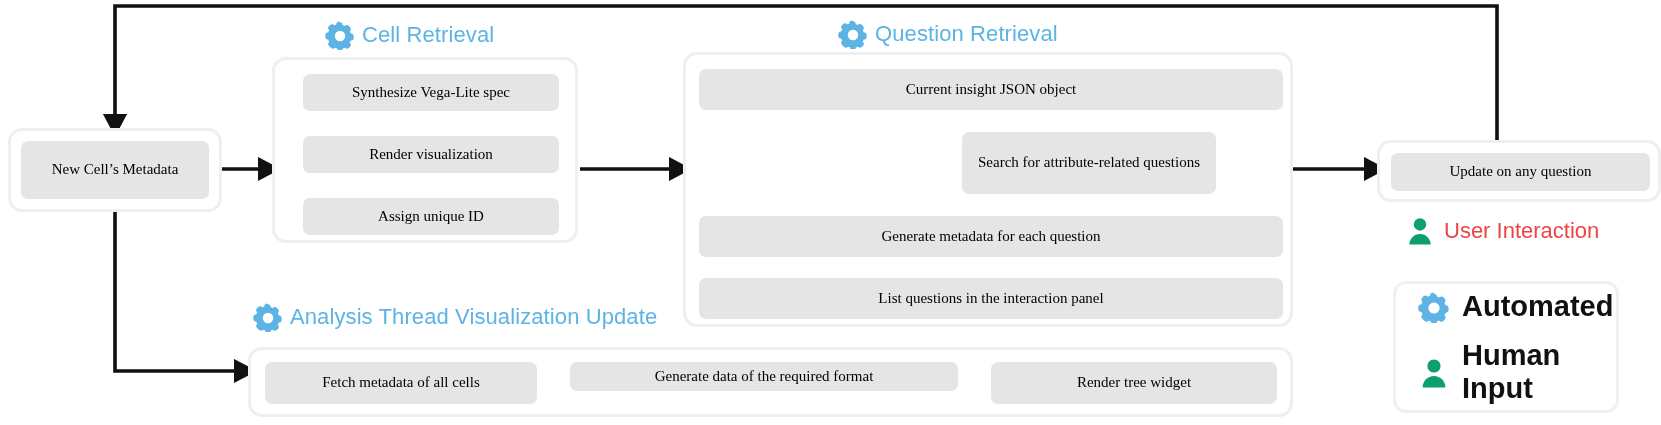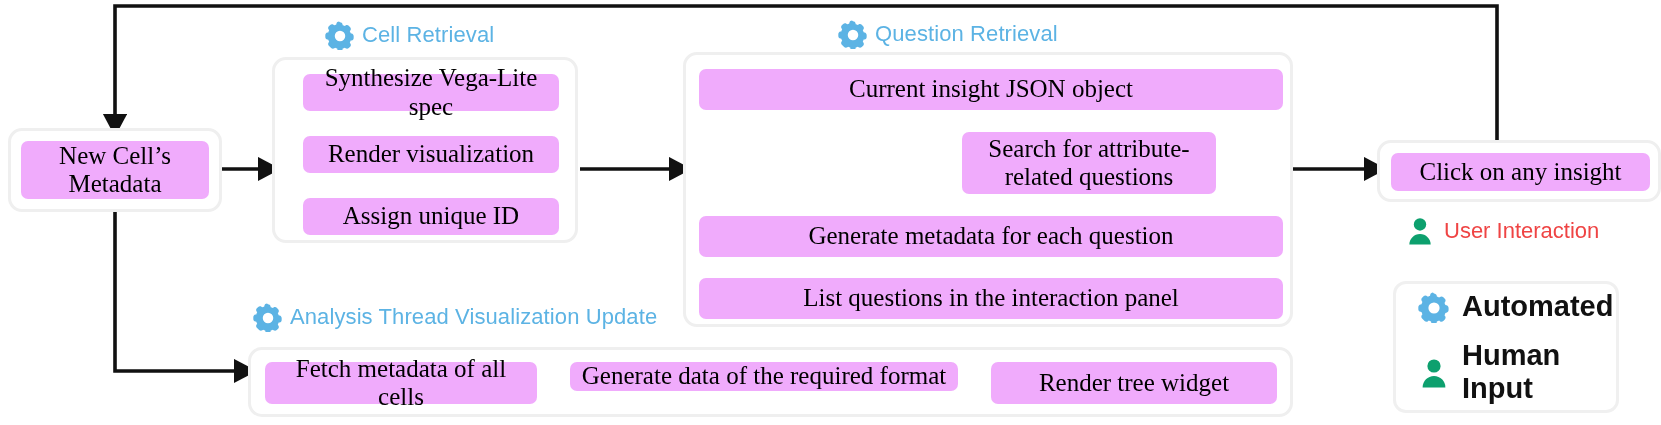--- a/index.html
+++ b/index.html
@@ -28,30 +28,30 @@
   
   .group-box {
     position: absolute;
     background: #ffffff;
     border: 3px solid #efefef;
     border-radius: 14px;
     box-sizing: border-box;
   }
   .cell {
     position: absolute;
-    background: #f0abfc;
+    background: #e5e5e5;
     border-radius: 7px;
     box-sizing: border-box;
     display: flex;
     align-items: center;
     justify-content: center;
     text-align: center;
     color: #000000;
     font-family: "Liberation Serif", serif;
-    font-size: 25px;
+    font-size: 15px;
     line-height: 1.14;
     padding: 2px 6px;
   }
 
   
   .section-title {
     position: absolute;
     display: flex;
     align-items: center;
     gap: 7px;
@@ -205,21 +205,21 @@
     <span class="title-text">Analysis Thread Visualization Update</span>
   </div>
 
   <div class="group-box" style="left:248px; top:347px; width:1045px; height:70px;">
     <div class="cell" style="left:14px; top:12px; width:272px; height:42px;">Fetch metadata of all cells</div>
     <div class="cell" style="left:319px; top:12px; width:388px; height:29px;">Generate data of the required format</div>
     <div class="cell" style="left:740px; top:12px; width:286px; height:42px;">Render tree widget</div>
   </div>
 
   <div class="group-box" style="left:1377px; top:140px; width:284px; height:62px;">
-    <div class="cell" style="left:11px; top:10px; width:259px; height:38px;">Click on any insight</div>
+    <div class="cell" style="left:11px; top:10px; width:259px; height:38px;">Update on any question</div>
   </div>
 
   <div class="user-tag" style="left:1405px; top:216px;">
     <span class="person">
       <svg viewBox="0 0 32 32" width="30" height="30" aria-hidden="true">
         <circle cx="16" cy="9" r="6.6" fill="#0DA06E"></circle>
         <path fill="#0DA06E" d="M4.6 30.5c0-6.3 5.1-11.4 11.4-11.4s11.4 5.1 11.4 11.4z"></path>
       </svg>
     </span>
     <span class="tag-text">User Interaction</span>

